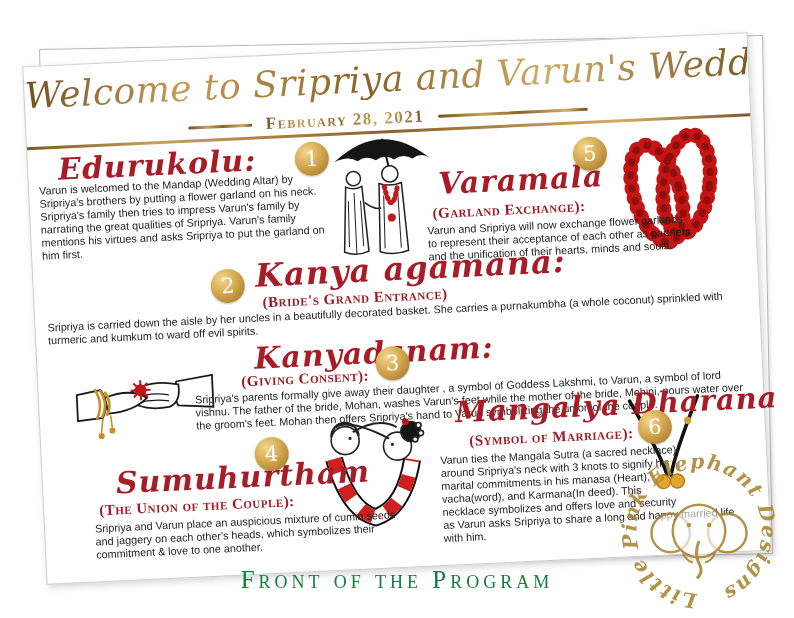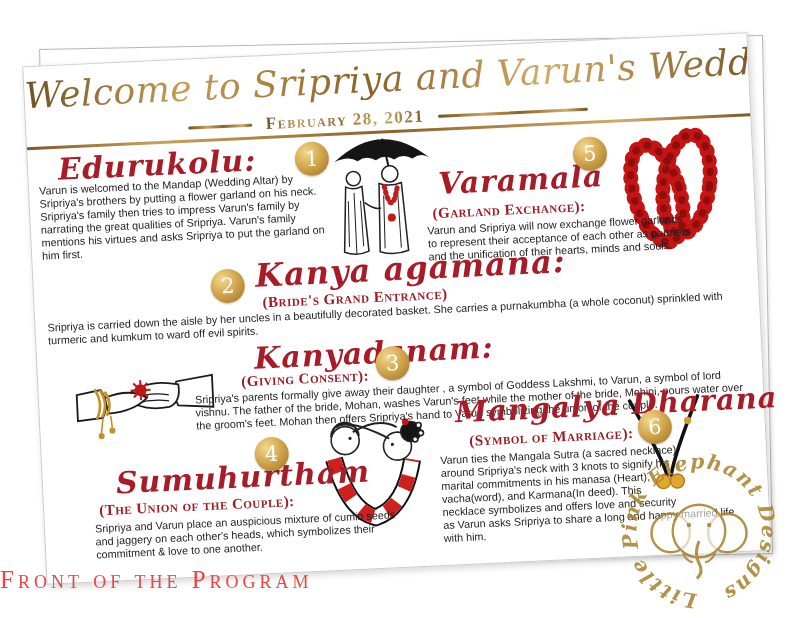--- a/index.html
+++ b/index.html
@@ -60,23 +60,23 @@
   }
   .badge{
     position:absolute;width:34px;height:34px;border-radius:50%;z-index:3;
     background:radial-gradient(circle at 35% 30%,#f3d88e 0%,#d3a74f 45%,#9c7222 100%);
     color:#fff;font-family:"DejaVu Serif", serif;font-size:21px;line-height:34px;text-align:center;
     box-shadow:0 1px 2px rgba(0,0,0,.25);
   }
   .illus{position:absolute;z-index:1;}
   .wrap-spacer{float:right;width:62px;height:58px;}
   .caption{
-    position:absolute;top:566px;left:0;right:0;text-align:left;z-index:2;
+    position:absolute;top:566px;left:0;right:0;text-align:center;z-index:2;
     font-family:"Liberation Serif", serif;font-variant:small-caps;
-    font-size:25px;letter-spacing:4px;color:#ef4444;
+    font-size:25px;letter-spacing:4px;color:#15803d;
   }
   .watermark{position:absolute;left:608px;top:440px;width:182px;height:182px;z-index:5;opacity:.95;}
 </style>
 </head>
 <body>
 
 <div class="card card-back"></div>
 
 <div class="card card-front">
 

